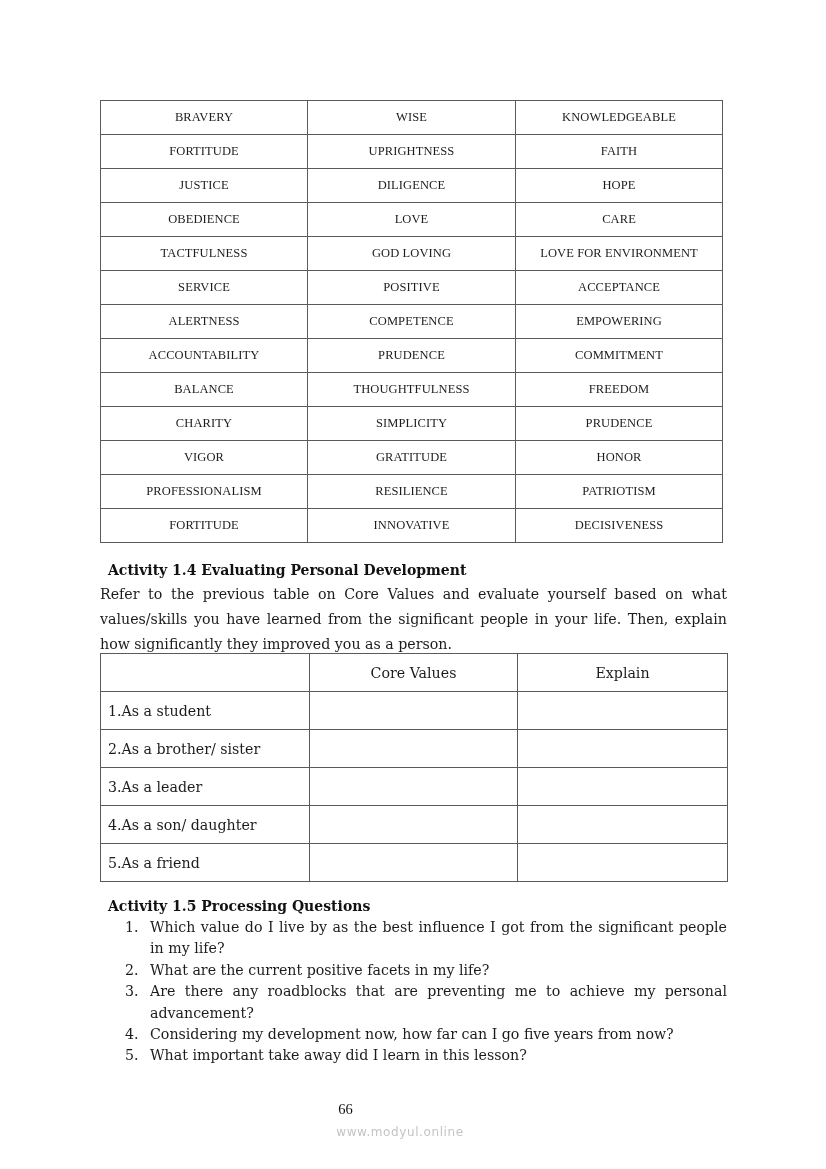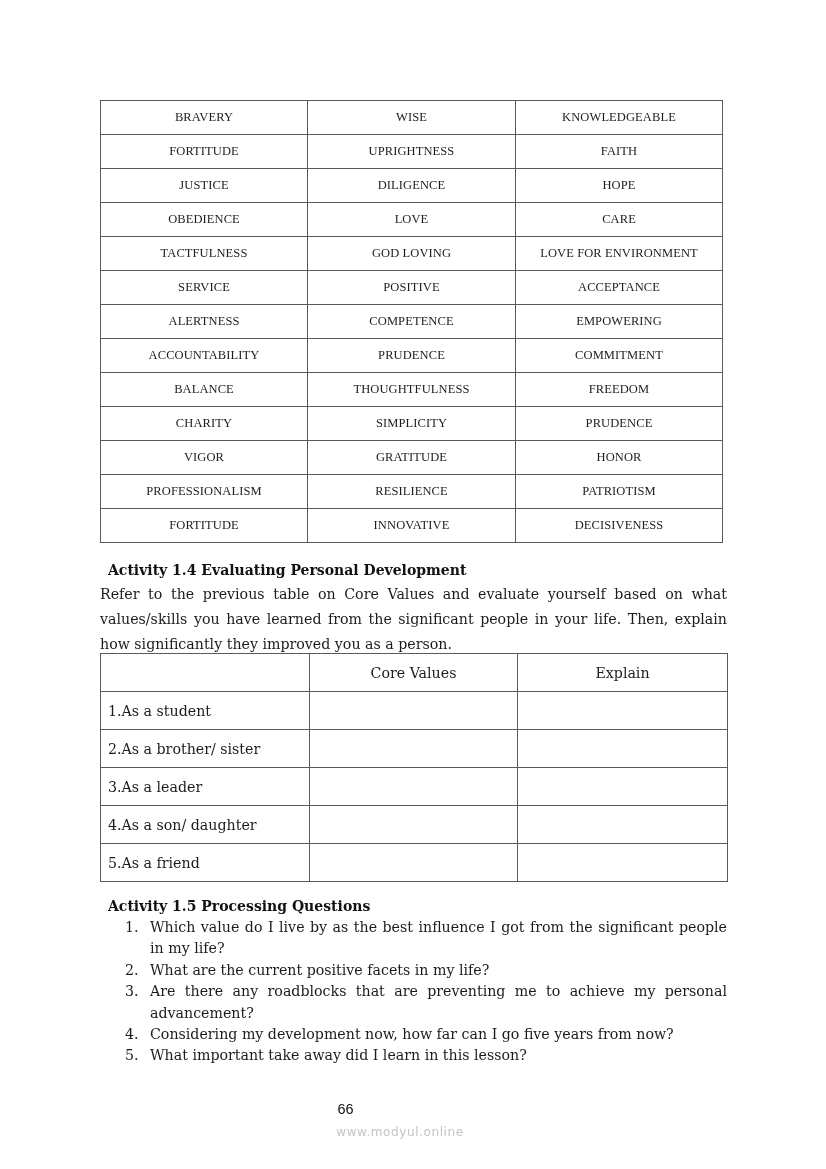--- a/index.html
+++ b/index.html
@@ -114,21 +114,21 @@
       position: absolute;
       left: 25px;
       top: 0;
     }
     .page-number {
       position: absolute;
       left: 0;
       width: 691px;
       top: 1101px;
       text-align: center;
-      font-family: Liberation Sans, sans-serif;
+      font-family: Liberation Serif, serif;
       font-size: 14.5px;
       color: #111;
     }
     .watermark {
       position: absolute;
       left: 0;
       width: 800px;
       top: 1125px;
       text-align: center;
       font-family: "DejaVu Sans", sans-serif;

